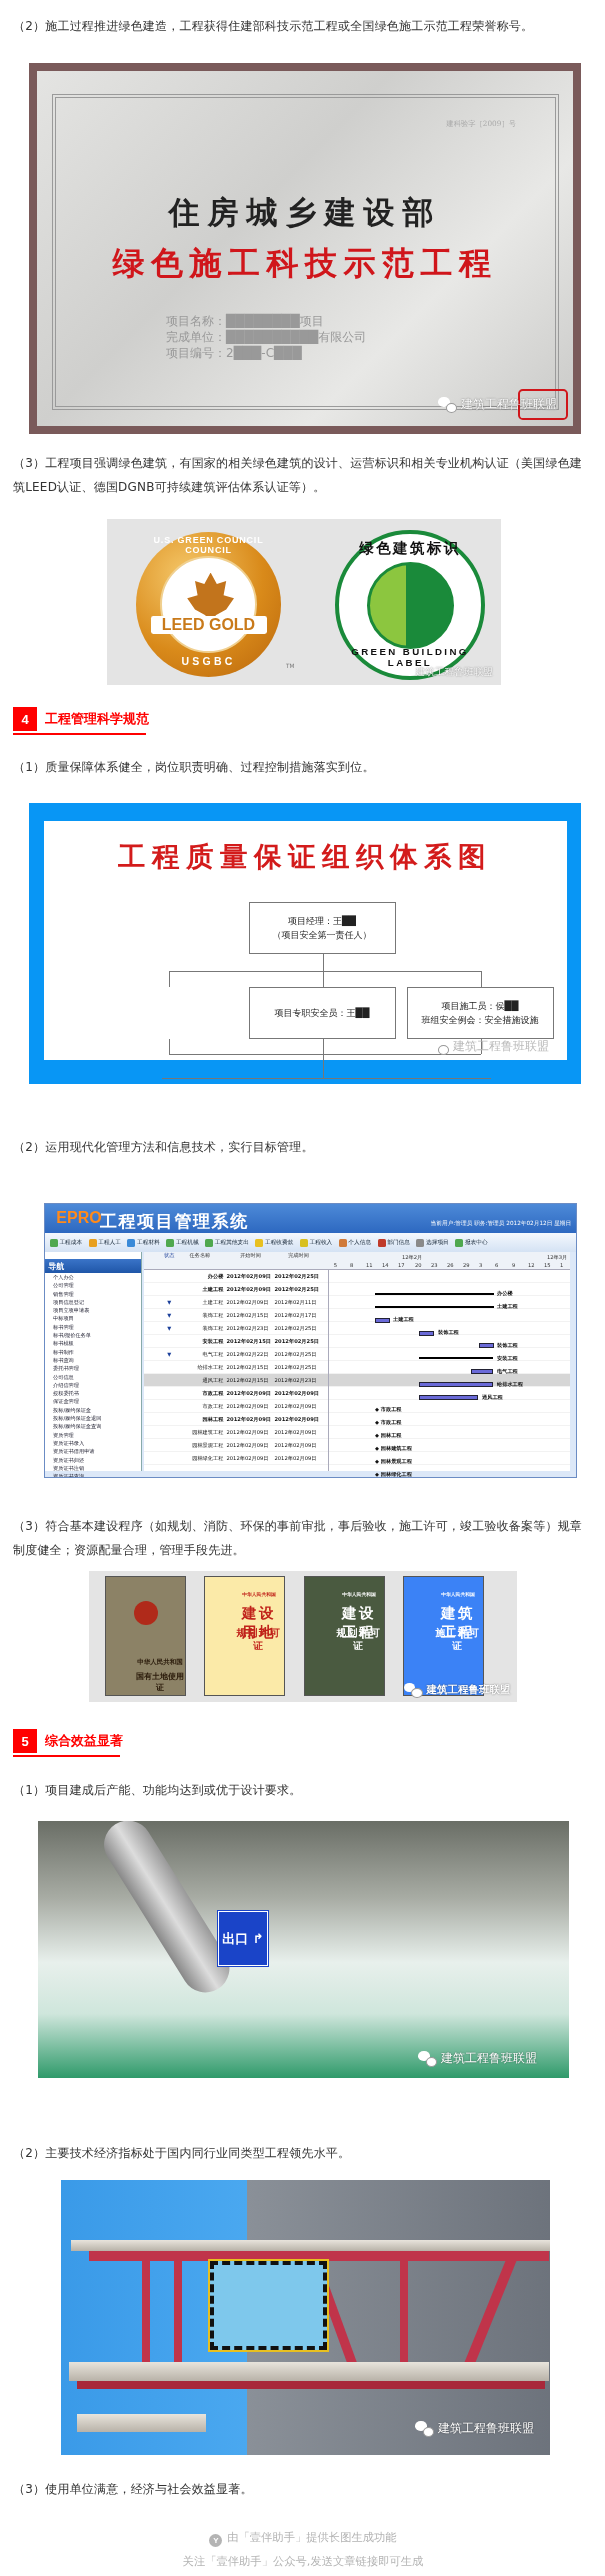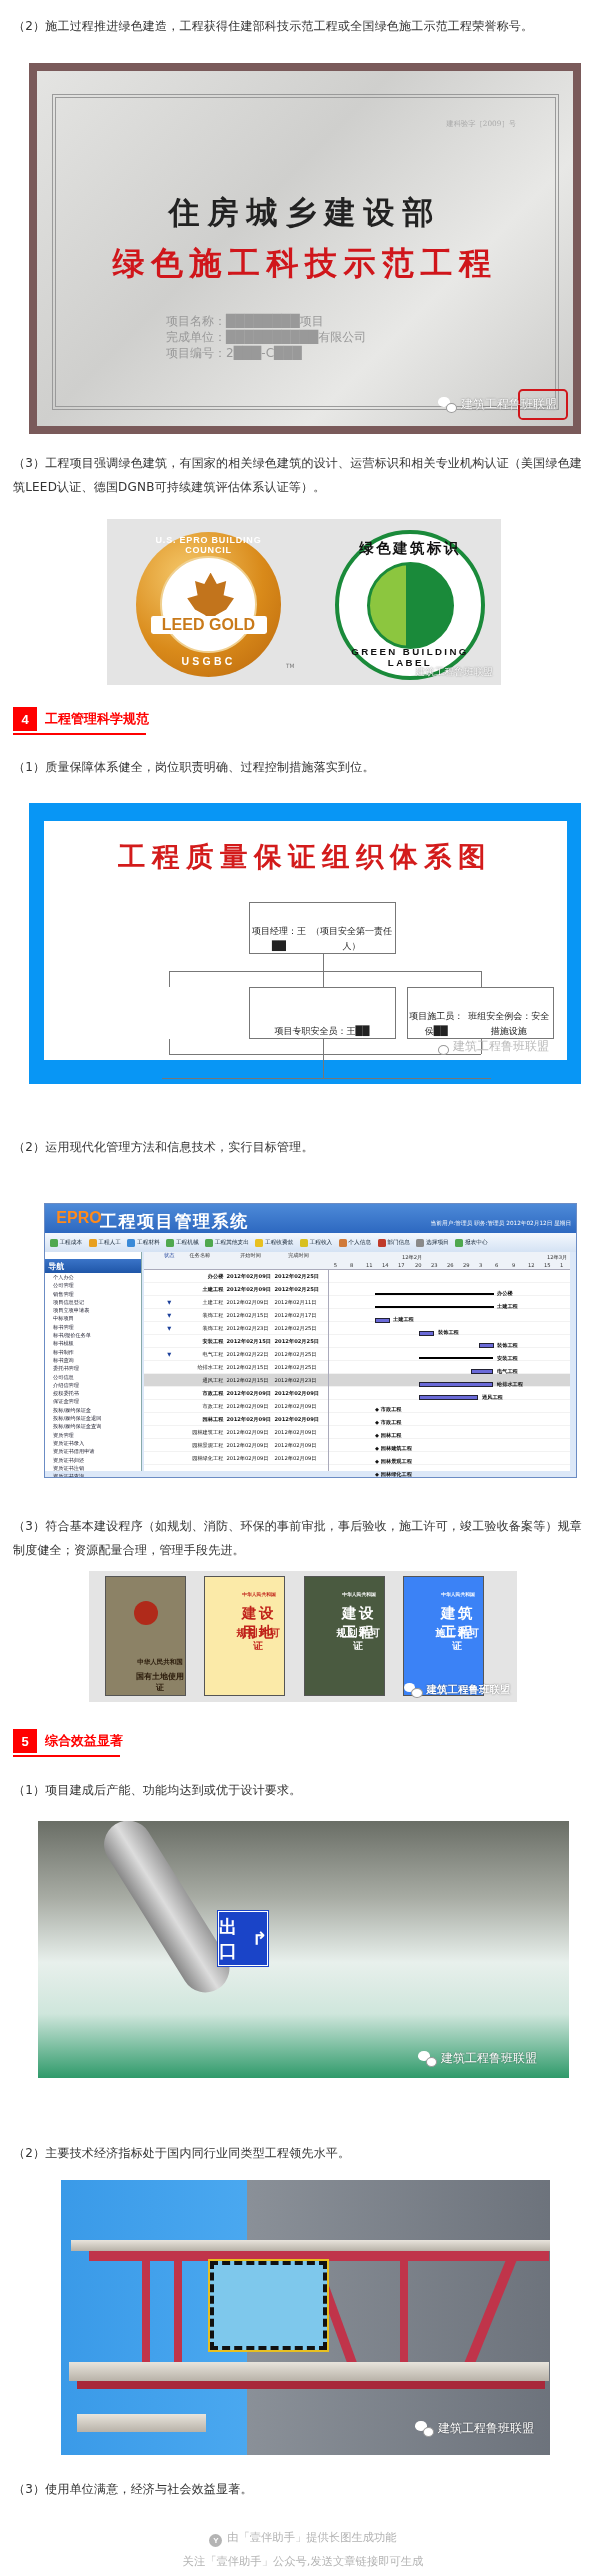--- a/index.html
+++ b/index.html
@@ -41,21 +41,21 @@
   .leed-usgbc { position: absolute; left: 0; right: 0; bottom: 9.7px; text-align: center; color: #fff; font-size: 10.5px; font-weight: bold; letter-spacing: 3.2px; font-family: "Liberation Sans", sans-serif; }
   .gbl { position: absolute; left: 228px; top: 11.3px; width: 150px; height: 150px; border-radius: 50%; background: #fff; border: 4px solid #1a8a3a; }
   .gbl-inner { position: absolute; left: 27.5px; top: 27.5px; width: 87px; height: 87px; border-radius: 50%; border: 3.2px solid #1a8a3a; background: linear-gradient(90deg, #8cc63f 0%, #8cc63f 45%, #1a8a3a 45%); }
   .gbl-cn { position: absolute; left: 0; right: 0; top: 4.8px; text-align: center; font-size: 14.5px; font-weight: bold; color: #111; letter-spacing: 2.4px; }
   .gbl-en { position: absolute; left: 0; right: 0; bottom: 8px; text-align: center; font-size: 9.7px; font-weight: bold; color: #111; letter-spacing: 2.4px; font-family: "Liberation Sans", sans-serif; }
 
   
   .org { background: #0896f5; }
   .org-inner { position: absolute; left: 14.5px; top: 18px; right: 14.5px; bottom: 24px; background: #fff; }
   .org-title { position: absolute; left: 0; right: 0; top: 18px; text-align: center; font-size: 27.5px; font-weight: bold; color: #d31b1b; letter-spacing: 6.5px; }
-  .obox { position: absolute; border: 0.8px solid #777; background: #fff; font-size: 9px; color: #222; text-align: center; display: flex; justify-content: center; line-height: 14.5px; align-items: flex-end; }
+  .obox { position: absolute; border: 0.8px solid #777; background: #fff; font-size: 9px; color: #222; text-align: center; display: flex; flex-direction: column; justify-content: center; line-height: 14.5px; }
   .oline { position: absolute; background: #777; }
 
   
   .sw { background: #dce8f8; border: 0.8px solid #6b8cc4; }
   .sw-head { position: absolute; left: 0; right: 0; top: 0; height: 29px; background: linear-gradient(180deg, #4d8ad8, #2d68c0); }
   .sw-logo { position: absolute; left: 11.3px; top: 4.8px; font-size: 16px; font-weight: bold; color: #ff8a1a; font-family: "Liberation Sans", sans-serif; }
   .sw-name { position: absolute; left: 55px; top: 5.7px; font-size: 17px; font-weight: bold; color: #fff; letter-spacing: 1.6px; }
   .sw-user { position: absolute; right: 4.8px; top: 16px; font-size: 5.7px; color: #fff; }
   .sw-toolbar { position: absolute; left: 0; right: 0; top: 29px; height: 19.4px; background: linear-gradient(180deg, #f4f8fd, #d4e2f4); display: flex; align-items: center; gap: 6.5px; padding-left: 4.8px; font-size: 5.7px; color: #123; overflow: hidden; white-space: nowrap; }
   .sw-tb-item { display: flex; align-items: center; gap: 1.6px; }
@@ -73,21 +73,21 @@
   .gsum { position: absolute; height: 2.4px; background: #000; }
   .glabel { position: absolute; font-size: 5.2px; font-weight: bold; color: #111; white-space: nowrap; }
 
   
   .permits { background: #e4e4e4; }
   .book { position: absolute; top: 4.8px; width: 81px; height: 120px; border: 0.8px solid #555; }
   .book-title { position: absolute; left: 0; right: 0; text-align: center; font-weight: bold; font-family: "DejaVu Serif", serif; margin-left: 29px; }
 
   
   .garage { background: linear-gradient(180deg, #6a6e66 0%, #a8aca4 30%, #e8f0ec 55%, #cfe6dc 75%, #2f9a6a 100%); }
-  .exit-sign { position: absolute; left: 180px; top: 90px; width: 50px; height: 55px; background: #1a44c8; border: 1.6px solid #fff; outline: 0.8px solid #1a44c8; color: #fff; font-size: 18px; font-weight: bold; display: flex; align-items: center; justify-content: center; }
+  .exit-sign { position: absolute; left: 180px; top: 90px; width: 50px; height: 55px; background: #1a44c8; border: 1.6px solid #fff; outline: 0.8px solid #1a44c8; color: #fff; font-size: 13px; font-weight: bold; display: flex; align-items: center; justify-content: center; }
   .duct { position: absolute; left: 57px; top: 16px; width: 48px; height: 194px; background: linear-gradient(90deg, #888, #ddd, #999); transform: rotate(-32deg); transform-origin: top left; border-radius: 24px; }
 
   
   .bim { background: linear-gradient(90deg, #3a9ae8 0%, #4aa8f0 38%, #8a9098 38%, #6d737c 100%); }
   .bim-slab { position: absolute; background: linear-gradient(180deg, #e8e4dc, #b8b2a8); }
   .bim-col { position: absolute; background: #c0344a; }
   .bim-tank { position: absolute; left: 149px; top: 81px; width: 117px; height: 89px; background: #7ec8ec; border: 4px dashed #111; outline: 2.4px solid #e8c020; }
 
   .footer { position: absolute; left: 0; width: 606px; text-align: center; color: #b4b4b4; font-size: 11.3px; }
   .footer-icon { display: inline-block; width: 13px; height: 13px; border-radius: 50%; background: #b4b4b4; color: #fff; font-size: 8px; line-height: 13px; vertical-align: -1.6px; margin-right: 4.8px; font-weight: bold; font-family: "Liberation Sans", sans-serif; }
@@ -111,21 +111,21 @@
   <div class="watermark" style="right:16px; bottom:13px;">
     <span class="wm-icon"></span>
     <span>建筑工程鲁班联盟</span>
   </div>
 </div>
 
 <p class="para" style="top:451px;">（3）工程项目强调绿色建筑，有国家的相关绿色建筑的设计、运营标识和相关专业机构认证（美国绿色建筑LEED认证、德国DGNB可持续建筑评估体系认证等）。</p>
 
 <div class="img-frame logos" style="left:107px; top:519px; width:394px; height:166px;">
   <div class="leed">
-    <div class="leed-ring">U.S. EPRO BUILDING COUNCIL</div>
+    <div class="leed-ring">U.S. GREEN COUNCIL COUNCIL</div>
     <div class="leed-inner">
       <div class="leed-leaf"></div>
     </div>
     <div class="leed-band">LEED GOLD</div>
     <div class="leed-usgbc">USGBC</div>
   </div>
   <span class="abs" style="left:179px; top:144px; font-size:5.7px; color:#777;">TM</span>
   <div class="gbl">
     <div class="gbl-cn">绿色建筑标识</div>
     <div class="gbl-inner"></div>

